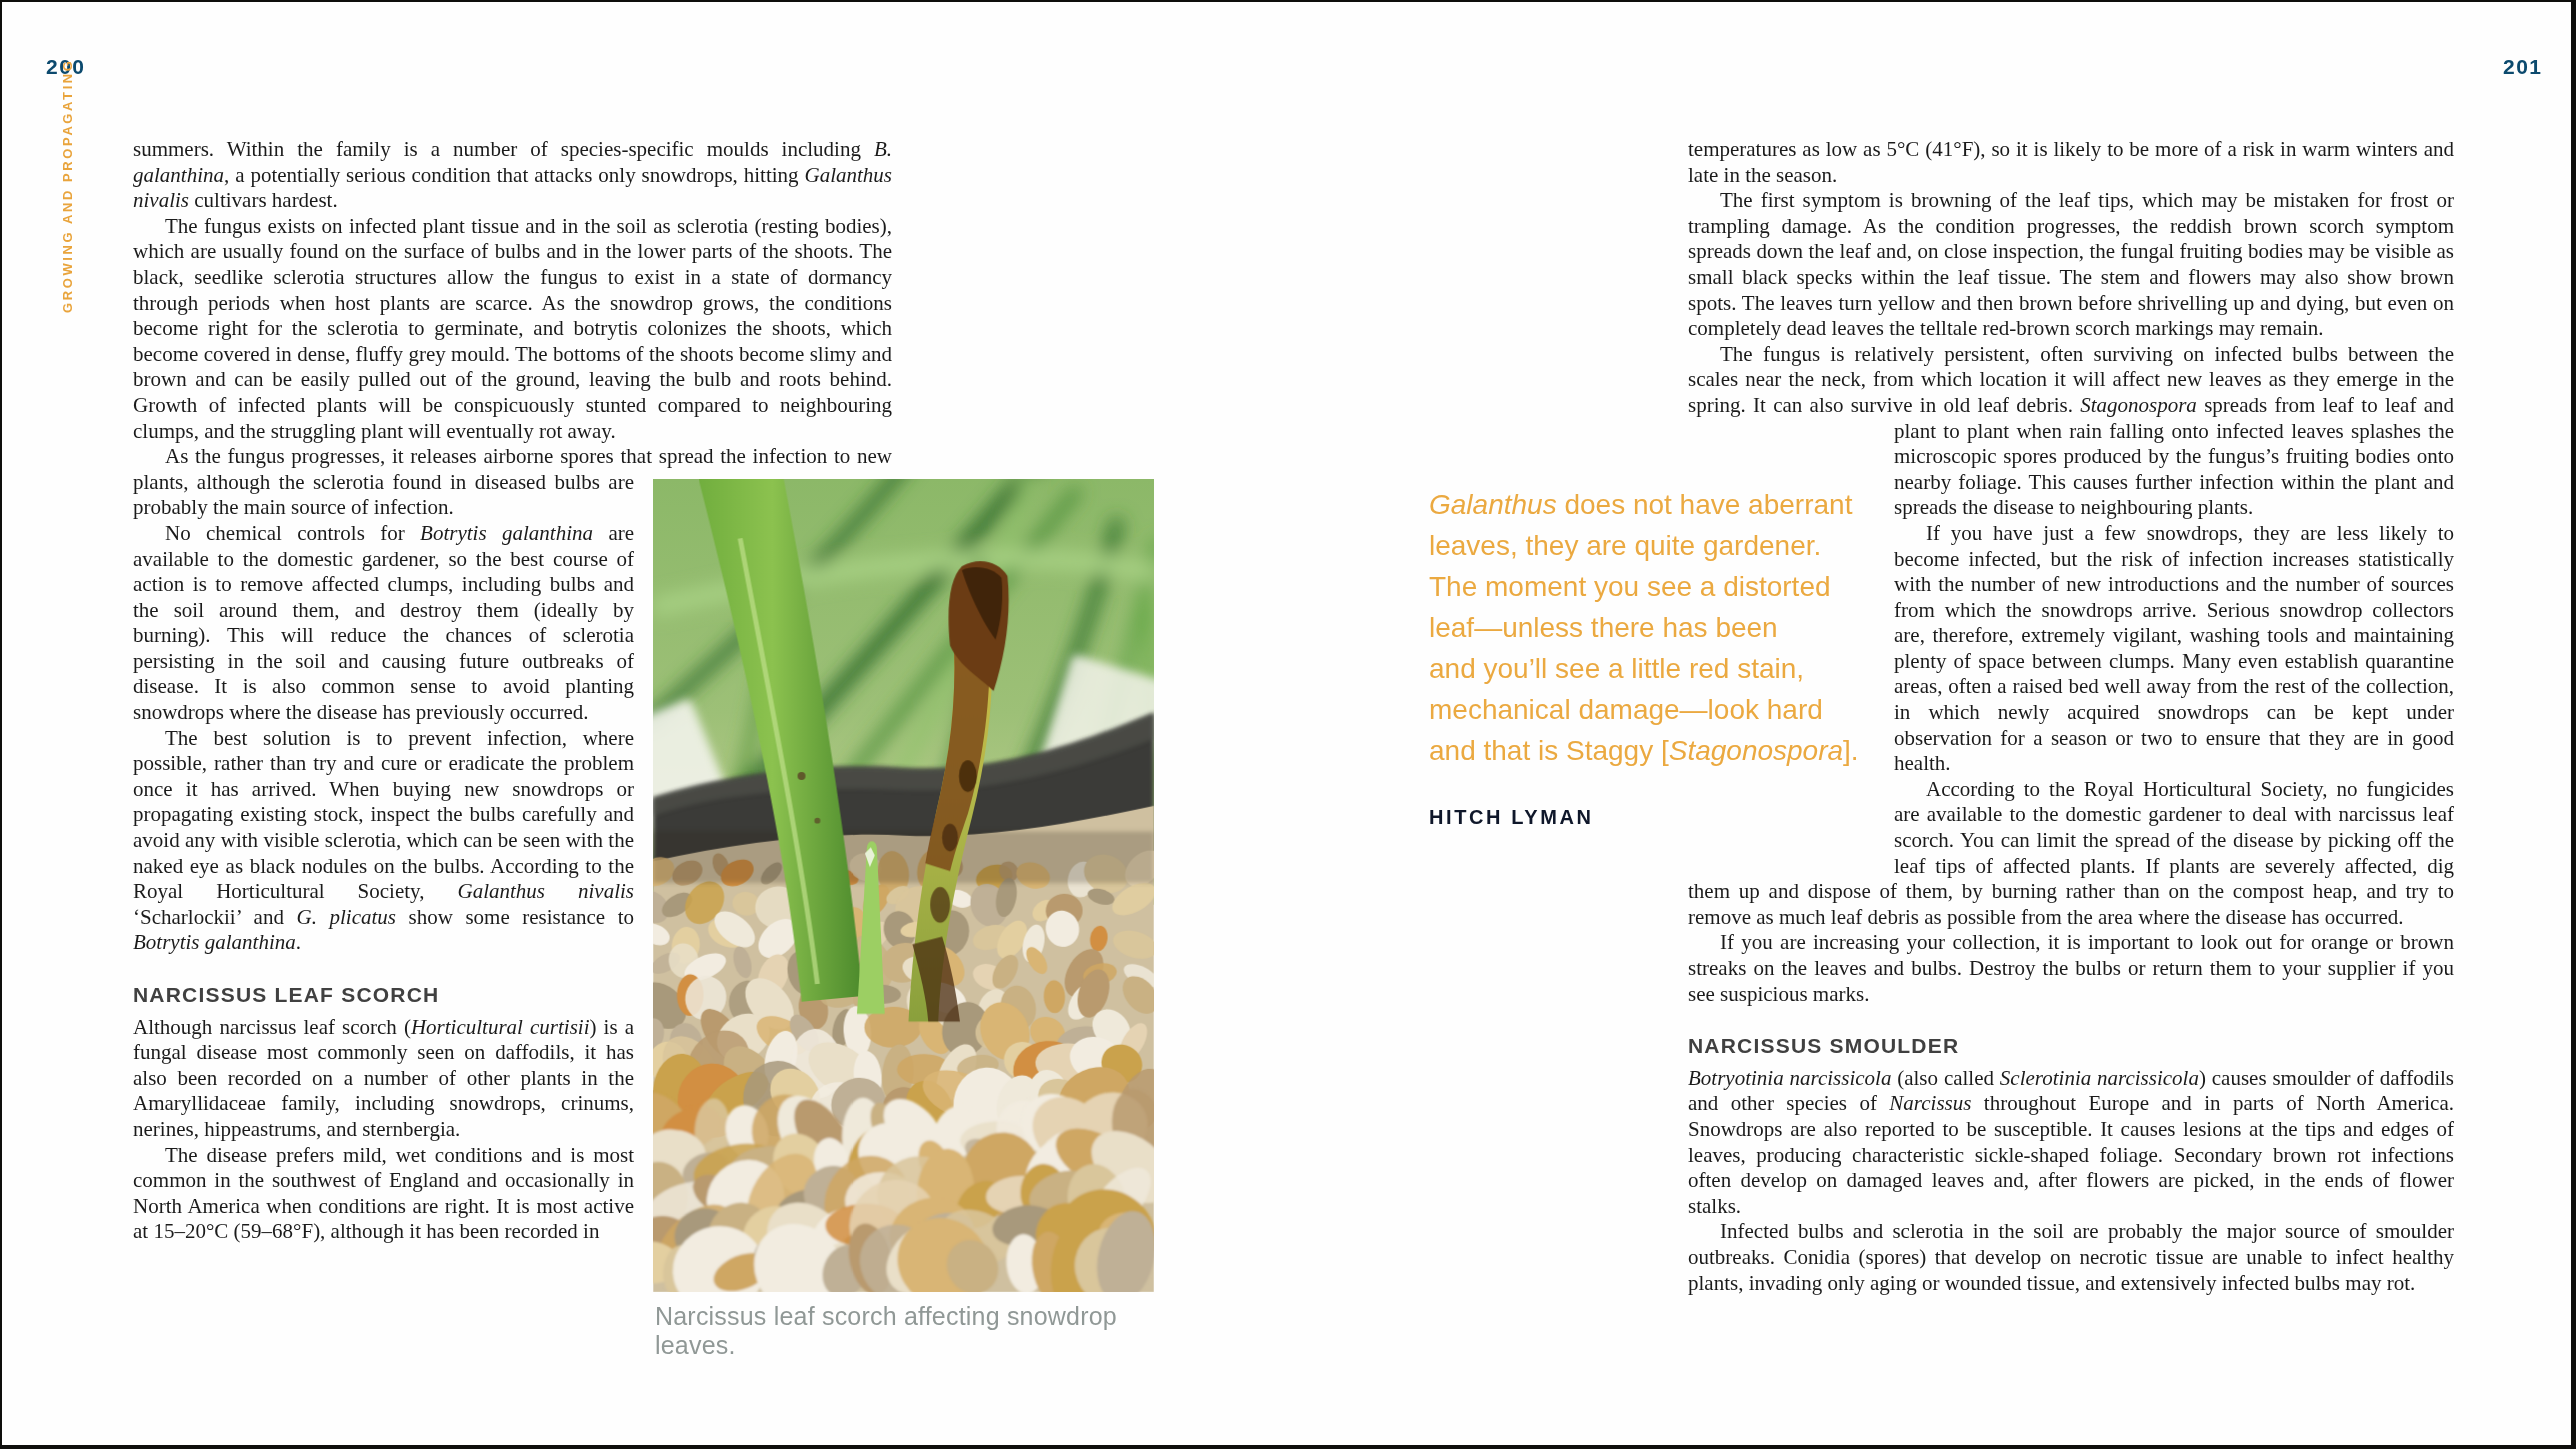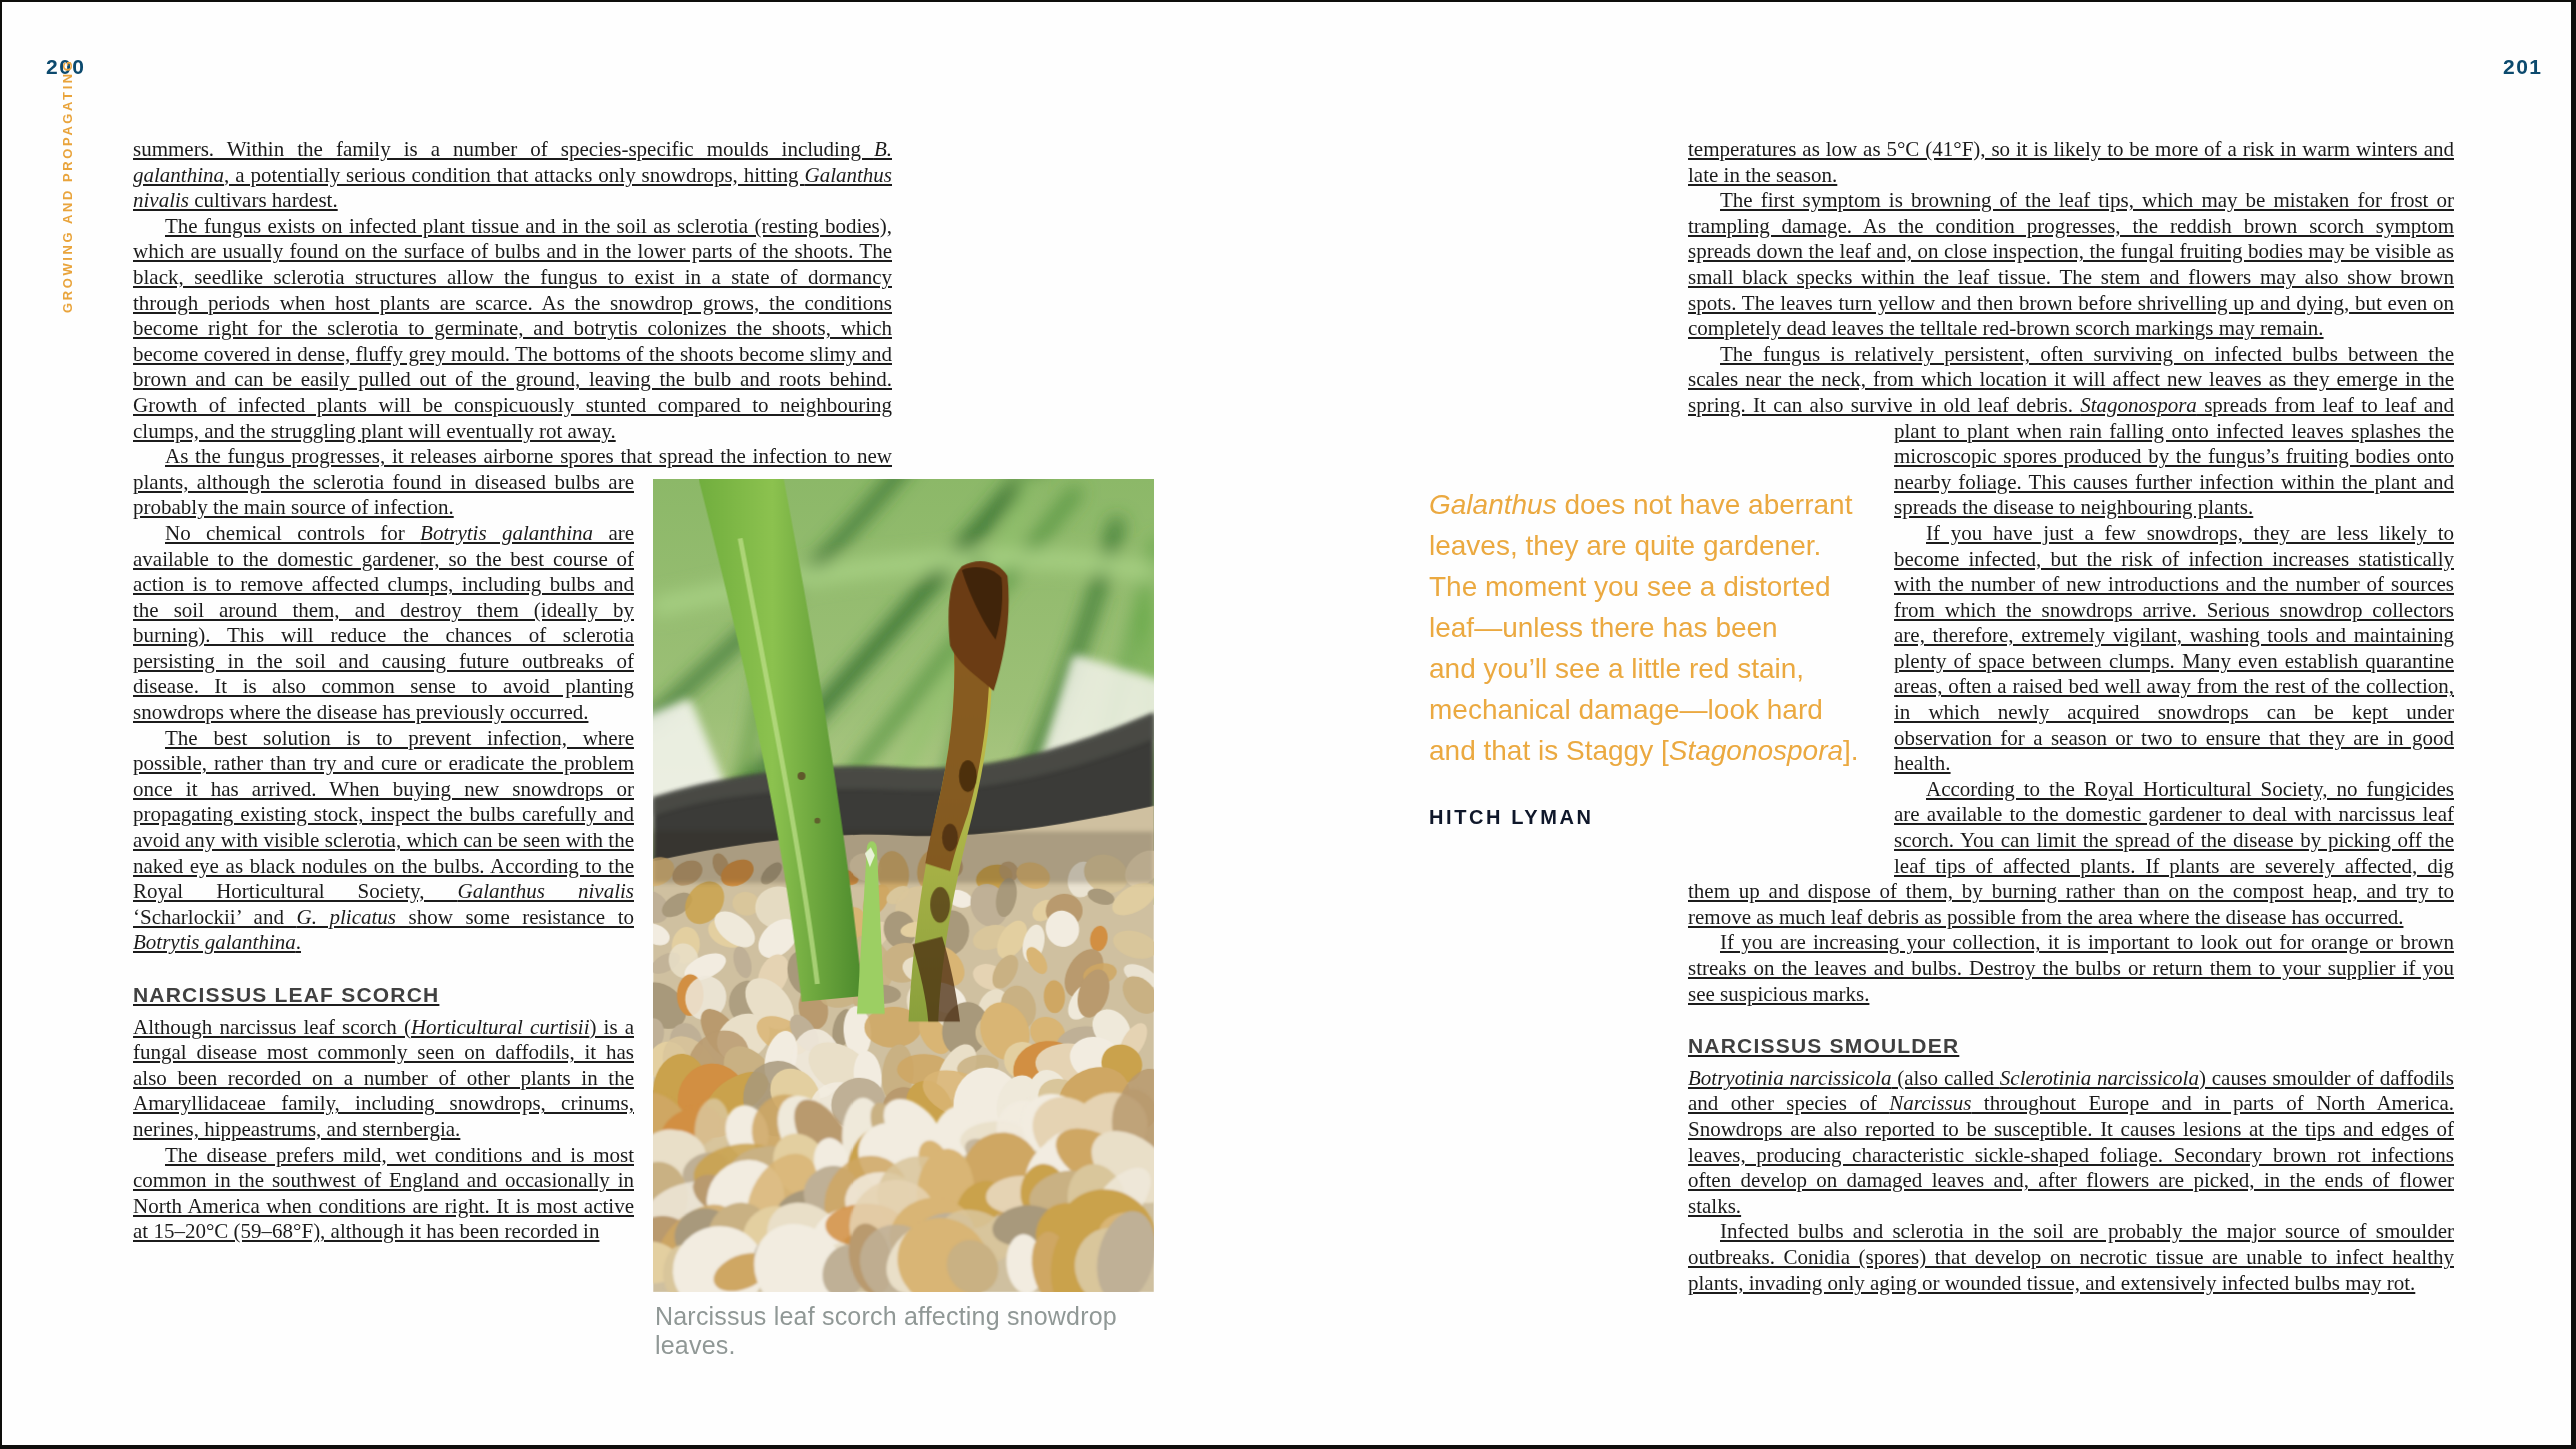--- a/index.html
+++ b/index.html
@@ -20,21 +20,21 @@
   .pn-left{left:44px;}
   .pn-right{left:2501px;}
   .side-label{position:absolute;left:58px;top:309px;width:20px;height:20px;}
   .side-label span{
     display:inline-block;transform:rotate(-90deg);transform-origin:0 0;
     white-space:nowrap;font-family:"Liberation Sans",sans-serif;
     font-size:13px;letter-spacing:2.6px;color:#E9A43C;font-weight:bold;
   }
   
   .body-text{
-    font-size:21px;line-height:25.6px;text-align:justify;color:#1b1b1b;text-decoration:underline;
+    font-size:21px;line-height:25.6px;text-align:justify;color:#1b1b1b;
   }
   .body-text p{margin:0;text-indent:32px;}
   .body-text p.noindent{text-indent:0;}
   h3.sec{
     font-family:"Liberation Sans",sans-serif;font-weight:bold;
     font-size:21px;letter-spacing:1.2px;color:#404040;
     margin:26px 0 7px 0;clear:none;
   }
   .left-col{position:absolute;left:131px;top:135px;width:759px;}
   .right-col{position:absolute;left:1686px;top:135px;width:766px;}

